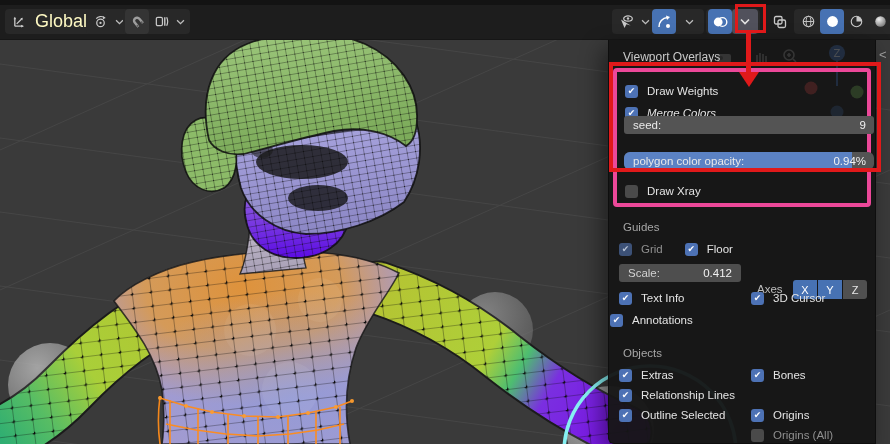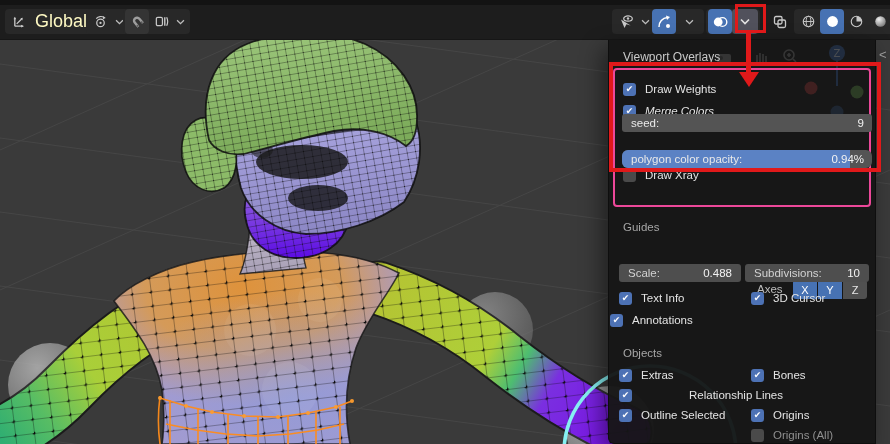--- a/index.html
+++ b/index.html
@@ -18,21 +18,21 @@
   .hbtn.hov{background:#51515c;}
   .hlabel{color:#fef9c3;font-size:18px;padding:0 4px;}
   .chev{display:flex;align-items:center;padding:0 3px;}
   
   .panel{position:absolute;left:608px;top:40px;width:268px;height:404px;
          background:rgba(22,22,22,0.96);border:1px solid #0e0e0e;border-top:none;
          border-radius:0 0 0 6px;box-shadow:-6px 8px 22px rgba(0,0,0,.45);z-index:20;
          box-sizing:border-box;}
   .panel .ghosts{position:absolute;left:0;top:0;width:100%;height:120px;opacity:.26;pointer-events:none;}
   .p-title{position:absolute;left:14px;top:10px;font-size:12px;color:#c9c9c9;}
-  .gbox{position:absolute;left:4px;top:28px;width:258px;height:139px;border:2px solid #ec4899;
+  .gbox{position:absolute;left:4px;top:28px;width:258px;height:139px;border:4px solid #ec4899;
         border-radius:4px;box-sizing:border-box;}
   .prow{position:absolute;left:0;height:18px;display:flex;align-items:center;}
   .cb{width:13px;height:13px;border-radius:3px;background:#4a4a4a;display:inline-flex;
       align-items:center;justify-content:center;flex:0 0 13px;}
   .cb.on{background:#4d72b5;}
   .cb.on::after{content:"✔";color:#fff;font-size:9px;line-height:1;}
   .cb.dim{background:#3c5177;}
   .cb.dim::after{color:#b9c4d6;}
   .lbl{font-size:11.5px;color:#e3e3e3;margin-left:9px;white-space:nowrap;}
   .lbl.dim{color:#8f8f8f;}
@@ -401,42 +401,44 @@
     </div>
     <div class="slider" style="left:7px;top:44px;">
       <span class="s-label">seed:</span>
       <span class="s-value">9</span>
     </div>
     <div class="slider" style="left:7px;top:80px;border-radius:6px;">
       <div class="fill" style="width: 91%;"></div>
       <span class="s-label">polygon color opacity:</span>
       <span class="s-value">0.94%</span>
     </div>
-    <div class="prow" style="left:8px;top:96px;">
+    <div class="prow" style="left:8px;top:110px;">
       <span class="cb"></span>
       <span class="lbl">Draw Xray</span>
     </div>
   </div>
 
   <div class="prow" style="left:14px;top:178px;">
     <span class="sec">Guides</span>
+  </div>
+  <div class="prow" style="left:10px;top:200px;width:248px;">
+    <span class="cb dim on"></span>
+    <span class="lbl dim">Grid</span>
+    <span class="cb on" style="margin-left:22px;"></span>
+    <span class="lbl">Floor</span>
   </div>
   <span class="axes-lbl" style="left:148px;top:243px;">Axes</span>
   <div class="seg" style="left:184px;top:240px;">
     <span class="segbtn on">X</span>
     <span class="segbtn on">Y</span>
     <span class="segbtn">Z</span>
   </div>
   <div class="numbtn" style="left:10px;top:224px;width:122px;">
     <span class="n-label">Scale:</span>
-    <span class="n-value">0.488</span>
-  </div>
-  <div class="numbtn" style="left:136px;top:224px;width:124px;">
-    <span class="n-label">Subdivisions:</span>
-    <span class="n-value">10</span>
+    <span class="n-value">0.412</span>
   </div>
   <div class="prow" style="left:10px;top:249px;">
     <span class="cb on"></span>
     <span class="lbl">Text Info</span>
   </div>
   <div class="prow" style="left:142px;top:249px;">
     <span class="cb on"></span>
     <span class="lbl">3D Cursor</span>
   </div>
   <div class="prow" style="left:1px;top:271px;">
@@ -448,21 +450,21 @@
     <span class="sec">Objects</span>
   </div>
   <div class="prow" style="left:10px;top:326px;">
     <span class="cb on"></span>
     <span class="lbl">Extras</span>
   </div>
   <div class="prow" style="left:142px;top:326px;">
     <span class="cb on"></span>
     <span class="lbl">Bones</span>
   </div>
-  <div class="prow" style="left:10px;top:346px;gap:48px;">
+  <div class="prow" style="left:10px;top:346px;">
     <span class="cb on"></span>
     <span class="lbl">Relationship Lines</span>
   </div>
   <div class="prow" style="left:10px;top:366px;">
     <span class="cb on"></span>
     <span class="lbl">Outline Selected</span>
   </div>
   <div class="prow" style="left:142px;top:366px;">
     <span class="cb on"></span>
     <span class="lbl">Origins</span>

